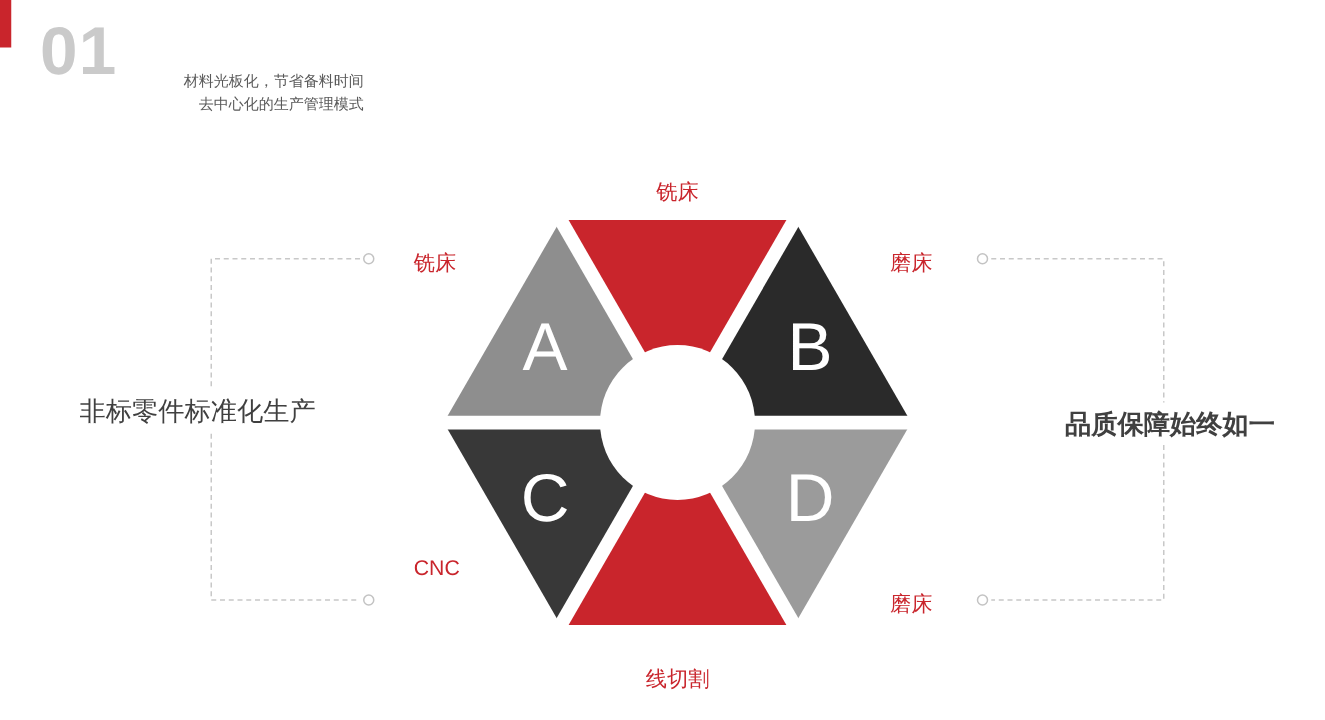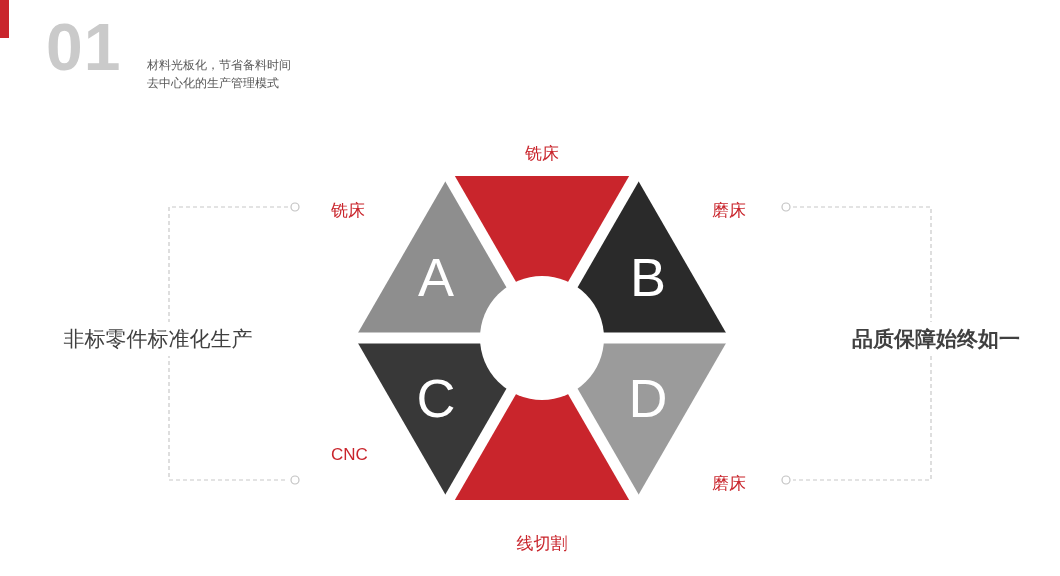--- a/index.html
+++ b/index.html
@@ -12,41 +12,42 @@
     overflow: hidden;
   }
   .accent-bar {
     position: absolute;
     left: 0; top: 0;
     width: 9px; height: 38px;
     background: #c9252c;
   }
   .section-number {
     position: absolute;
-    left: 46px; top: 14px;
-    font-size: 66px;
+    left: 32px; top: 14px;
+    font-size: 54px;
     font-weight: bold;
     color: #cacaca;
     letter-spacing: 1px;
     line-height: 1;
   }
   .section-title {
     position: absolute;
     left: 146px; top: 16px;
     font-size: 21px;
     font-weight: bold;
     color: #262626;
     letter-spacing: 0.5px;
   }
   .section-bullets {
     position: absolute;
     left: 147px; top: 56px;
     font-size: 12px;
     color: #595959;
     line-height: 18px;
+    text-align: right;
   }
   .diagram-svg {
     position: absolute;
     left: 0; top: 0;
     width: 1060px; height: 576px;
   }
   .hex-label {
     position: absolute;
     font-size: 17px;
     color: #c9252c;
@@ -116,16 +117,16 @@
     <text class="wedge-letter" x="648" y="417" text-anchor="middle">D</text>
   </svg>
 
   <div class="hex-label centered" style="left:542px; top:142px;">铣床</div>
   <div class="hex-label" style="left:331px; top:199px;">铣床</div>
   <div class="hex-label" style="left:712px; top:199px;">磨床</div>
   <div class="hex-label" style="left:331px; top:445px;">CNC</div>
   <div class="hex-label" style="left:712px; top:472px;">磨床</div>
   <div class="hex-label centered" style="left:542px; top:532px;">线切割</div>
 
-  <div class="callout" style="left:50px; top:322px; width:216px;">非标零件标准化生产</div>
+  <div class="callout" style="left:50px; top:312px; width:216px;">非标零件标准化生产</div>
   <div class="callout" style="left:838px; top:322px; width:196px;font-weight:bold;">品质保障始终如一</div>
 
 </div>
 
 </body></html>

